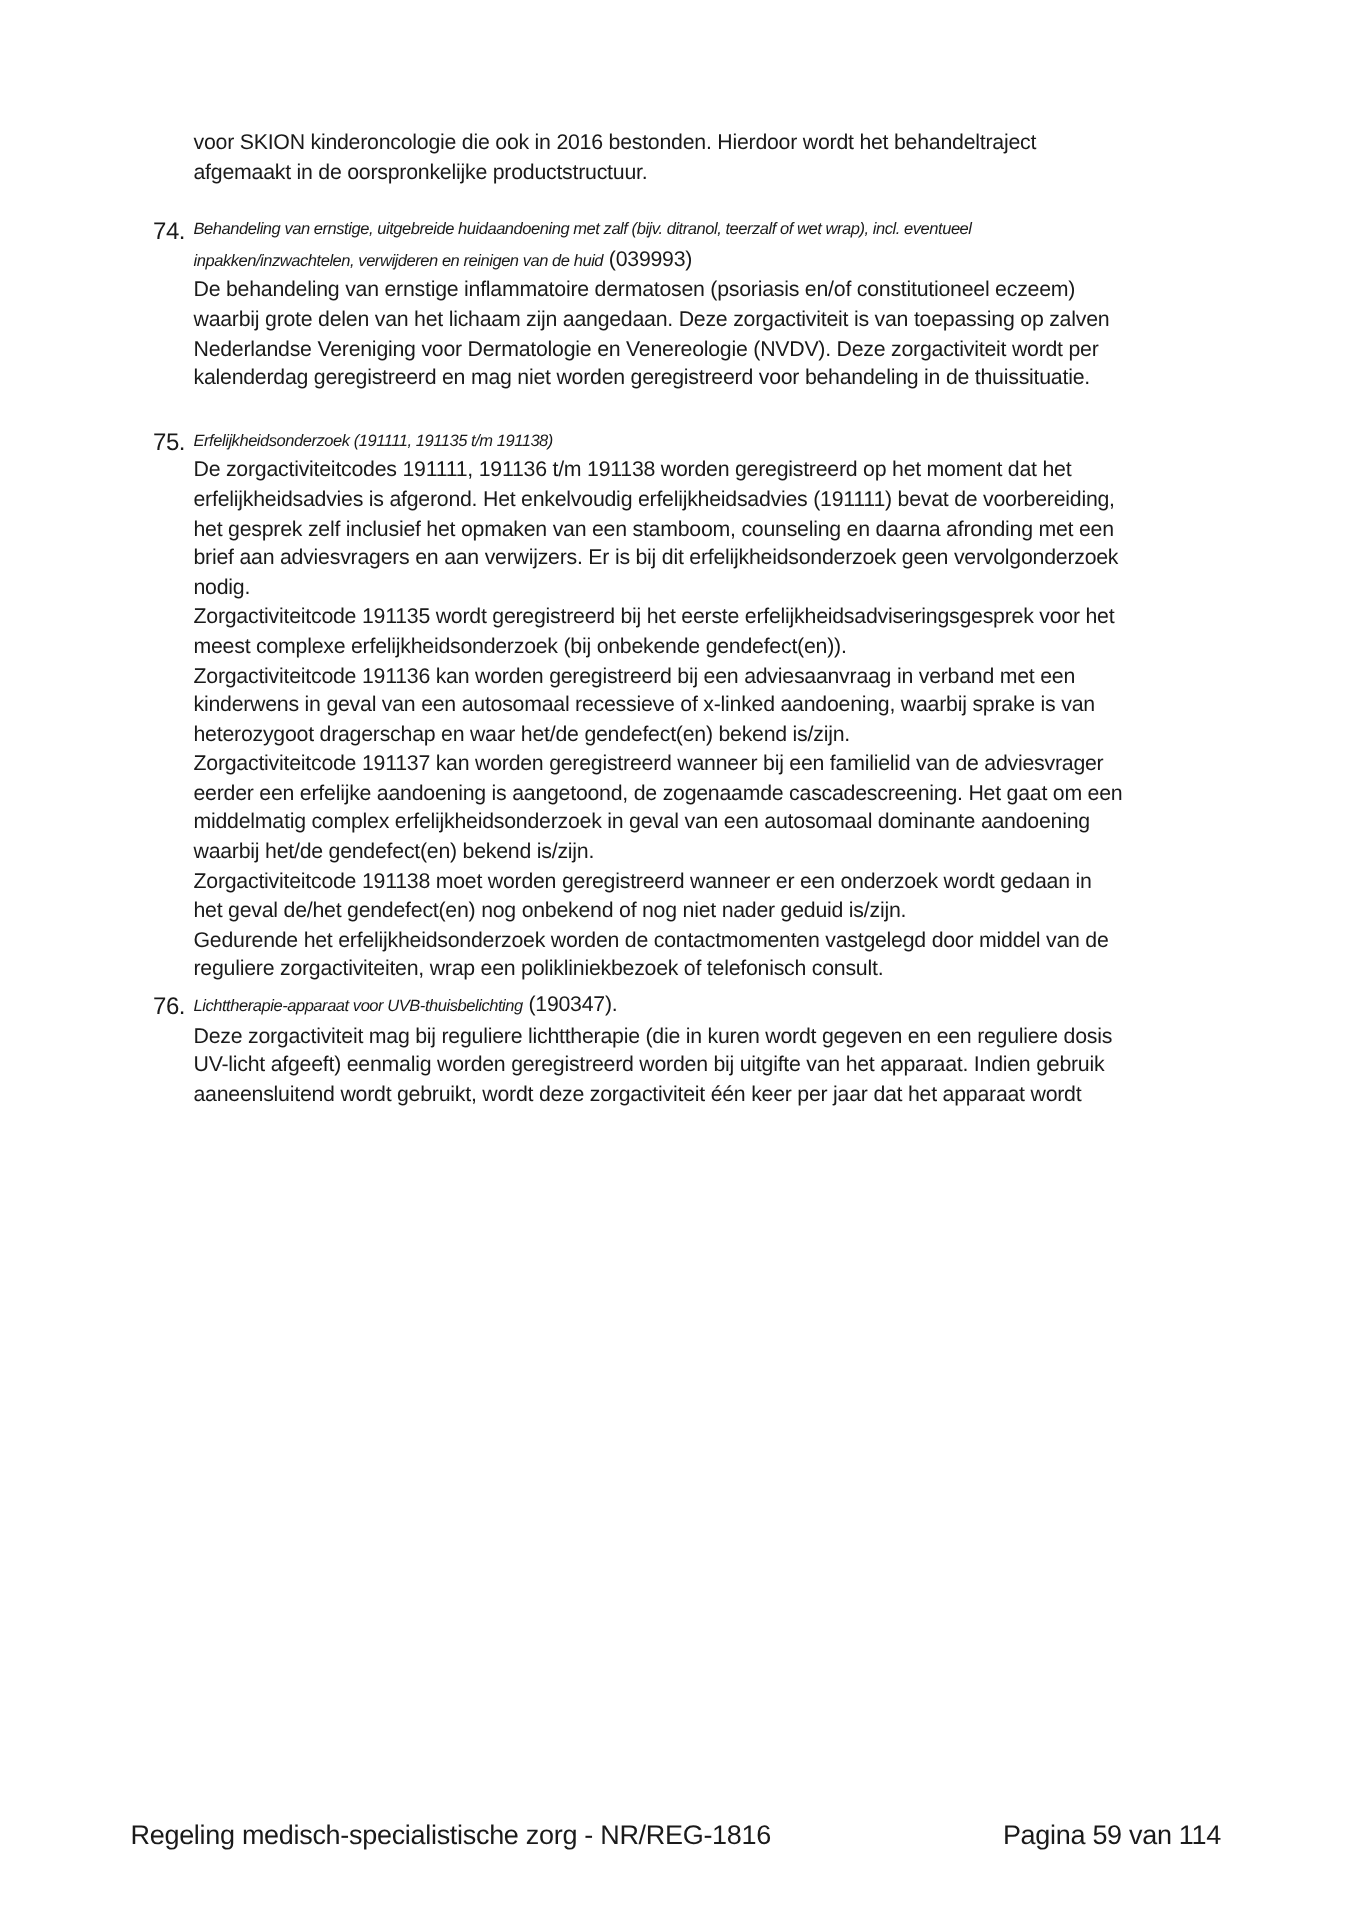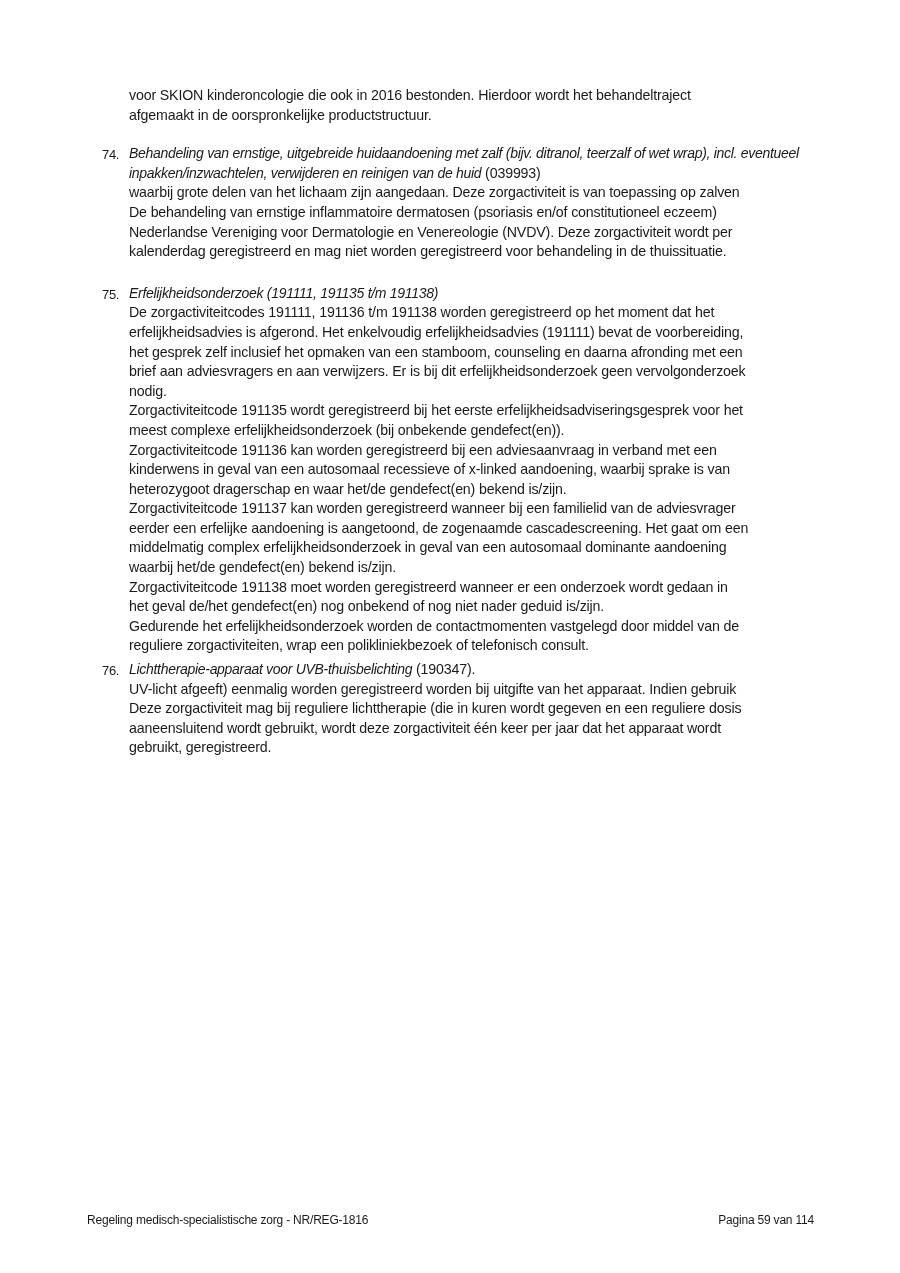--- a/index.html
+++ b/index.html
@@ -10,51 +10,51 @@
   }
   .page { position: absolute; left: 0; top: 0; width: 900px; height: 1273px; }
   .content {
     position: absolute; left: 129px; top: 86px; width: 700px;
     font-size: 14.2px; line-height: 19.6px; letter-spacing: -0.15px;
   }
   .para { margin: 0; }
   .item { position: relative; margin-top: 20px; }
   .item-num {
     position: absolute; left: -27px; top: 1px;
-    font-size: 13px; line-height: 19.6px; letter-spacing: -0.3px;
+    font-size: 16px; line-height: 19.6px; letter-spacing: -0.3px;
   }
-  .item-title { font-style: italic; font-size: 14px; letter-spacing: -0.3px; }
+  .item-title { font-style: italic; font-size: 11px; letter-spacing: -0.3px; }
   .item-code { font-style: normal; }
   .line { display: block; }
   .footer {
     position: absolute; top: 1213px; left: 87px; right: 86px;
     display: flex; justify-content: space-between;
-    font-size: 12px; letter-spacing: -0.2px;
+    font-size: 18px; letter-spacing: -0.2px;
   }
 </style>
 </head>
 <body>
 
 <div class="page">
   <div class="content">
 
     <div class="para">
       <span class="line">voor SKION kinderoncologie die ook in 2016 bestonden. Hierdoor wordt het behandeltraject</span>
       <span class="line">afgemaakt in de oorspronkelijke productstructuur.</span>
     </div>
 
     <div class="item" style="margin-top:19px;">
       <span class="item-num">74.</span>
       <div class="item-heading">
         <span class="line item-title">Behandeling van ernstige, uitgebreide huidaandoening met zalf (bijv. ditranol, teerzalf of wet wrap), incl. eventueel</span>
         <span class="line"><span class="item-title">inpakken/inzwachtelen, verwijderen en reinigen van de huid</span><span class="item-code"> (039993)</span></span>
       </div>
       <div class="item-body">
+        <span class="line">De behandeling van ernstige inflammatoire dermatosen (psoriasis en/of constitutioneel eczeem)</span>
         <span class="line">waarbij grote delen van het lichaam zijn aangedaan. Deze zorgactiviteit is van toepassing op zalven</span>
-        <span class="line">De behandeling van ernstige inflammatoire dermatosen (psoriasis en/of constitutioneel eczeem)</span>
         <span class="line">Nederlandse Vereniging voor Dermatologie en Venereologie (NVDV). Deze zorgactiviteit wordt per</span>
         <span class="line">kalenderdag geregistreerd en mag niet worden geregistreerd voor behandeling in de thuissituatie.</span>
       </div>
     </div>
 
     <div class="item" style="margin-top:22px;">
       <span class="item-num">75.</span>
       <div class="item-heading">
         <span class="line item-title">Erfelijkheidsonderzoek (191111, 191135 t/m 191138)</span>
       </div>
@@ -79,24 +79,23 @@
         <span class="line">reguliere zorgactiviteiten, wrap een polikliniekbezoek of telefonisch consult.</span>
       </div>
     </div>
 
     <div class="item" style="margin-top:4px;">
       <span class="item-num">76.</span>
       <div class="item-heading">
         <span class="line"><span class="item-title">Lichttherapie-apparaat voor UVB-thuisbelichting</span><span class="item-code"> (190347).</span></span>
       </div>
       <div class="item-body">
+        <span class="line">Deze zorgactiviteit mag bij reguliere lichttherapie (die in kuren wordt gegeven en een reguliere dosis</span>
         <span class="line">UV-licht afgeeft) eenmalig worden geregistreerd worden bij uitgifte van het apparaat. Indien gebruik</span>
-        <span class="line">Deze zorgactiviteit mag bij reguliere lichttherapie (die in kuren wordt gegeven en een reguliere dosis</span>
         <span class="line">aaneensluitend wordt gebruikt, wordt deze zorgactiviteit één keer per jaar dat het apparaat wordt</span>
-        <span class="line">gebruikt, geregistreerd.</span>
       </div>
     </div>
 
   </div>
 
   <div class="footer">
     <span>Regeling medisch-specialistische zorg - NR/REG-1816</span>
     <span>Pagina 59 van 114</span>
   </div>
 </div>

